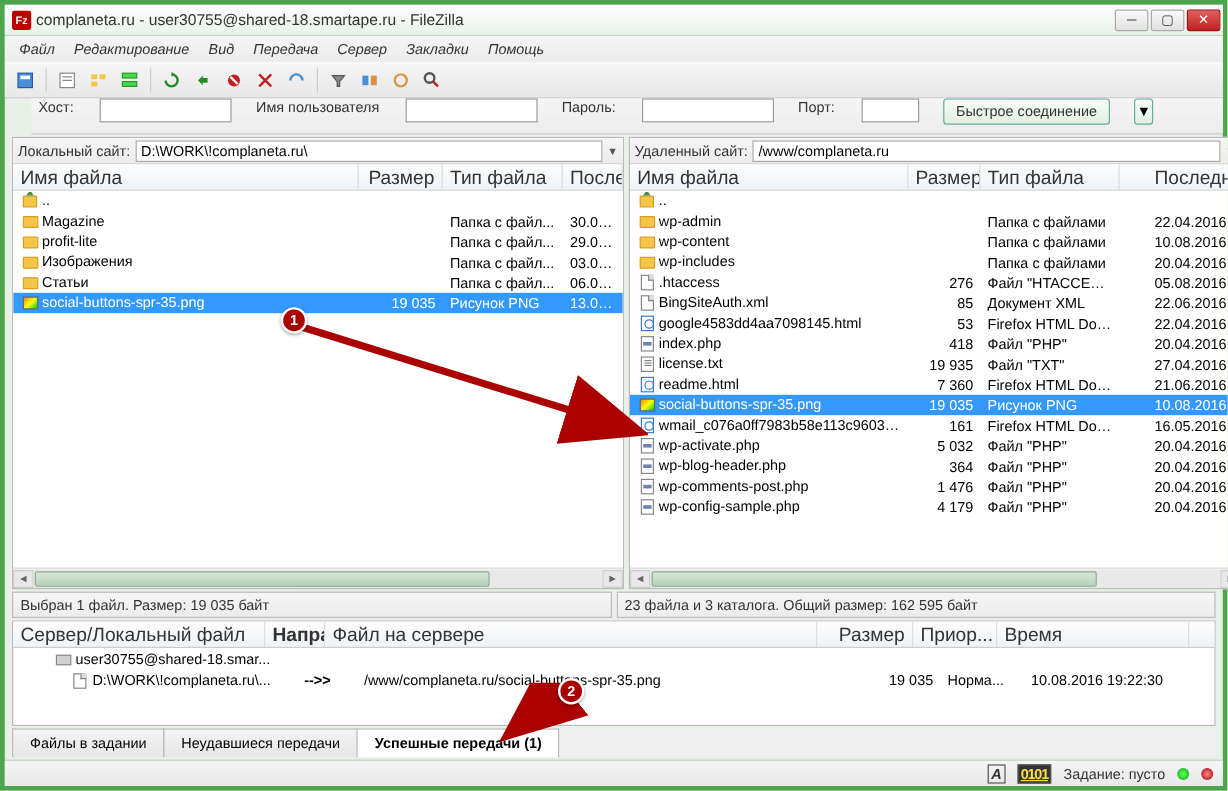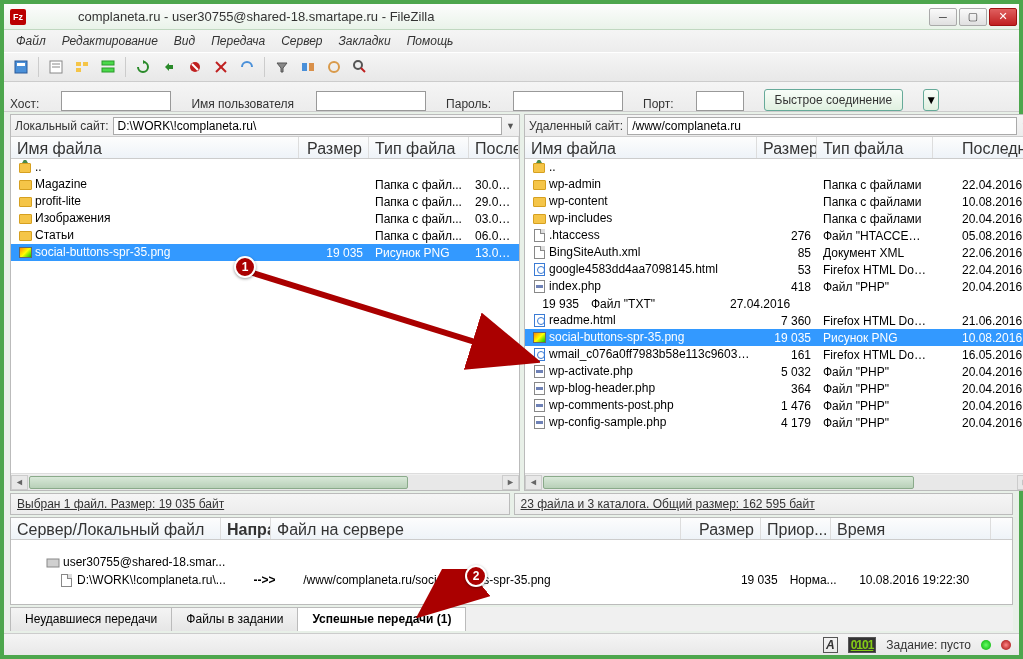--- a/index.html
+++ b/index.html
@@ -2,33 +2,33 @@
 <html><head>
 <meta charset="utf-8">
 <style>
   * { box-sizing: border-box; margin: 0; padding: 0; font-family: "Segoe UI", Tahoma, sans-serif; font-size: 12px; }
   body { background: #e8f0e8; width: 1023px; height: 659px; overflow: hidden; }
   
   .window { border: 4px solid #4da64d; width: 1023px; height: 659px; display: flex; flex-direction: column; }
   
   .titlebar { background: linear-gradient(#fdfdfd,#e9f3e9); height: 26px; display: flex; align-items: center; padding: 0 2px 0 6px; border-bottom: 1px solid #c0d8c0; }
   .titlebar-icon { width: 16px; height: 16px; background:#b00; color:#fff; font-weight:bold; font-size:9px; display:flex; align-items:center; justify-content:center; margin-right:4px; border-radius:2px;}
-  .titlebar-text { flex:1; color:#333; font-size:13px;margin-left:48px;}
+  .titlebar-text { flex:1; color:#333; font-size:13px;}
   .win-controls { display:flex; gap:2px;}
   .win-btn { width:28px; height:18px; border:1px solid #aaa; background:linear-gradient(#fafafa,#e0e0e0); display:flex; align-items:center; justify-content:center; font-size:11px; color:#333; border-radius:2px;}
   .win-btn.close { background:linear-gradient(#e06060,#c02020); color:#fff; border-color:#a01010;}
   
   .menubar { background:linear-gradient(#f5f5f5,#ececec); height:22px; display:flex; align-items:center; padding:0 6px; gap:4px;}
   .menu-item { padding:2px 6px; color:#333; cursor:default;font-style:italic;}
   
   .toolbar { background:linear-gradient(#f5f5f5,#e8e8e8); height:30px; display:flex; align-items:center; padding:0 6px; gap:4px; border-top:1px solid #fff; border-bottom:1px solid #ccc;}
   .tool-btn { width:22px; height:22px; display:flex; align-items:center; justify-content:center;}
   .tool-sep { width:1px; height:20px; background:#ccc; margin:0 2px;}
   
-  .quickconnect { background:linear-gradient(#f5f5f5,#ececec); height:30px; display:flex; align-items:flex-end; padding:0 6px; gap:20px; border-bottom:1px solid #ccc;}
+  .quickconnect { background:linear-gradient(#f5f5f5,#ececec); height:30px; display:flex; align-items:flex-start; padding:0 6px; gap:20px; border-bottom:1px solid #ccc;margin-left:22px;}
   .qc-label { color:#333; font-size:12px; margin-right:2px;}
   .qc-input { height:20px; border:1px solid #999; background:#fff; padding:0 4px; font-size:12px;}
   .qc-btn { height:22px; padding:0 10px; border:1px solid #6a9; background:linear-gradient(#f8fdf8,#e0f0e0); border-radius:3px; color:#333;}
   .qc-drop { width:16px; height:22px; border:1px solid #6a9; background:linear-gradient(#f8fdf8,#e0f0e0); border-radius:3px; display:flex;align-items:center;justify-content:center;}
   
   .main { flex:1; display:flex; flex-direction:column; padding:2px 6px; gap:2px; min-height:0;}
   
   .panes { display:flex; gap:4px; height:385px;}
   .pane { flex:1; border:1px solid #bbb; background:#fff; display:flex; flex-direction:column; position:relative;}
   .pane-path { display:flex; align-items:center; height:22px; padding:0 4px; background:linear-gradient(#f5f5f5,#ececec); border-bottom:1px solid #ccc; gap:4px;}
@@ -58,21 +58,21 @@
   .txt-ico{width:11px;height:13px;background:#fff;border:1px solid #888;}
   .txt-ico::after{content:"";position:absolute;left:2px;top:2px;width:6px;height:1px;background:#888;box-shadow:0 2px 0 #888,0 4px 0 #888;}
   
   .hscroll { height:17px; background:#f0f0f0; border-top:1px solid #ddd; display:flex; align-items:center;}
   .hscroll-track{flex:1;height:15px;background:#e8e8e8;position:relative;}
   .hscroll-thumb{position:absolute;height:13px;top:1px;background:linear-gradient(#d8e8d8,#b8d0b8);border:1px solid #8aaa8a;border-radius:2px;}
   .hscroll-btn{width:17px;height:15px;background:#e8e8e8;border:1px solid #ccc;display:flex;align-items:center;justify-content:center;font-size:9px;color:#666;}
   
   .status-line { height:22px; border:1px solid #bbb; background:linear-gradient(#f5f5f5,#ececec); padding:3px 6px; font-size:12px; color:#333;}
   .statuses { display:flex; gap:4px;}
-  .statuses .status-line{flex:1;text-decoration:underline;}
+  .statuses .status-line{flex:1;}
   
   .transfer-pane { border:1px solid #bbb; background:#fff; height:90px; display:flex; flex-direction:column;}
   .tr-header { display:flex; height:22px; background:linear-gradient(#fdfdfd,#eef3f8); border-bottom:1px solid #ccc;}
   .tr-body { flex:1; overflow:hidden;padding-left:28px;}
   .tr-row { display:flex; height:18px; align-items:center;}
   
   .tabs-bottom { display:flex; height:24px; background:#f0f0f0;}
   .tab-b { padding:4px 14px; border:1px solid #bbb; border-bottom:none; background:linear-gradient(#f4f4f4,#e6e6e6); margin-right:-1px; font-size:12px; cursor:default;}
   .tab-b.active { background:#fff; font-weight:bold;}
   
@@ -365,20 +365,23 @@
             </div>
             <div class="file-row">
               <div class="fc rc-name"><span><span class="icon-sm">
                     <span class="php-ico" style="position:relative"></span>
                   </span></span>index.php</div>
               <div class="fc rc-size r">418</div>
               <div class="fc rc-type">Файл "PHP"</div>
               <div class="fc rc-date">20.04.2016</div>
             </div>
             <div class="file-row">
+              <div class="fc rc-name"><span><span class="icon-sm">
+                    <span class="txt-ico" style="position:relative"></span>
+                  </span></span>license.txt</div>
               <div class="fc rc-size r">19 935</div>
               <div class="fc rc-type">Файл "TXT"</div>
               <div class="fc rc-date">27.04.2016</div>
             </div>
             <div class="file-row">
               <div class="fc rc-name"><span><span class="icon-sm">
                     <span class="html-ico" style="position:relative"></span>
                   </span></span>readme.html</div>
               <div class="fc rc-size r">7 360</div>
               <div class="fc rc-type">Firefox HTML Doc...</div>
@@ -441,21 +444,21 @@
           <div class="hscroll-btn">►</div>
         </div>
       </div>
     </div>
 
     <div class="statuses">
       <div class="status-line">Выбран 1 файл. Размер: 19 035 байт</div>
       <div class="status-line">23 файла и 3 каталога. Общий размер: 162 595 байт</div>
     </div>
 
-    <div class="transfer-pane" style="position:relative;gap:13px;">
+    <div class="transfer-pane" style="position:relative;">
       <div class="tr-header">
         <div class="fh-col tc-file">Сервер/Локальный файл</div>
         <div class="fh-col tc-dir">Напра...</div>
         <div class="fh-col tc-remote">Файл на сервере</div>
         <div class="fh-col tc-size" style="text-align:right">Размер</div>
         <div class="fh-col tc-prio">Приор...</div>
         <div class="fh-col tc-time">Время</div>
       </div>
       <div class="tr-body" id="tr-body">
           <div class="tr-row">
@@ -474,35 +477,35 @@
             <div class="fc tc-dir">--&gt;&gt;</div>
             <div class="fc tc-remote">/www/complaneta.ru/social-buttons-spr-35.png</div>
             <div class="fc tc-size r">19 035</div>
             <div class="fc tc-prio">Норма...</div>
             <div class="fc tc-time">10.08.2016 19:22:30</div>
           </div>
         </div>
     </div>
 
     <div class="tabs-bottom" style="position:relative;">
+      <div class="tab-b">Файлы в задании</div>
       <div class="tab-b">Неудавшиеся передачи</div>
-      <div class="tab-b">Файлы в задании</div>
       <div class="tab-b active">Успешные передачи (1)</div>
       <svg class="arrow" style="left:370px;top:-38px;" width="120" height="50">
         <defs>
             <marker id="ah2" markerWidth="12" markerHeight="12" refX="10" refY="5" orient="auto">
               <path d="M0 0 L12 5 L0 10 Z" fill="#a00"></path>
             </marker>
           </defs>
         <line x1="90" y1="5" x2="45" y2="42" stroke="#a00" stroke-width="6" marker-end="url(#ah2)"></line>
       </svg>
       <div class="anno-badge" style="left:455px;top:-42px;">2</div>
     </div>
   </div>
 
   <div class="statusbar">
     <span style="font-style:italic;font-weight:bold;border:1px solid #555;padding:0 2px;">A</span>
-    <span style="letter-spacing:-1px;font-weight:bold;border:1px solid #555;padding:0 2px;background:#333;color:#84cc16;text-decoration:underline;">0101</span>
+    <span style="letter-spacing:-1px;font-weight:bold;border:1px solid #555;padding:0 2px;background:#333;color:#fde047;text-decoration:underline;">0101</span>
     <span>Задание: пусто</span>
     <span class="led g"></span>
     <span class="led r"></span>
   </div>
 </div>
 
 </body></html>

